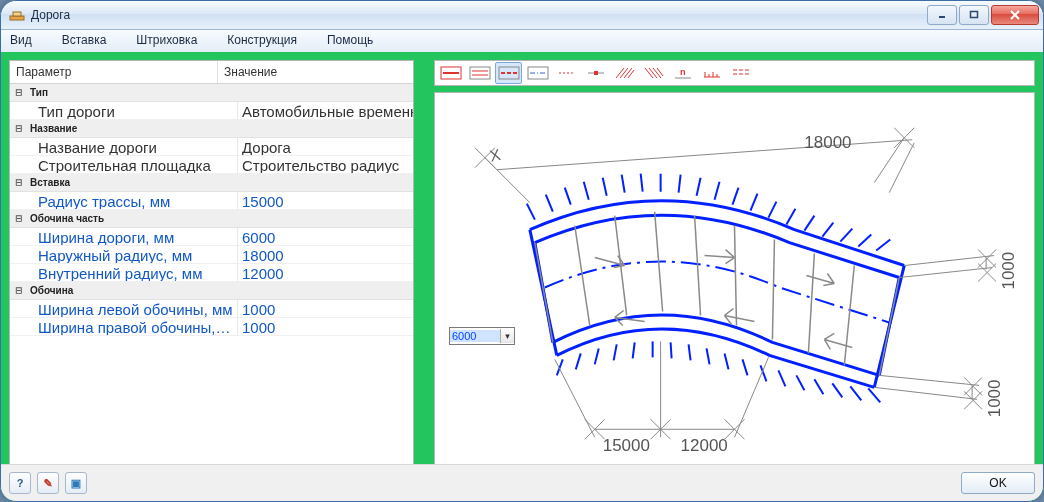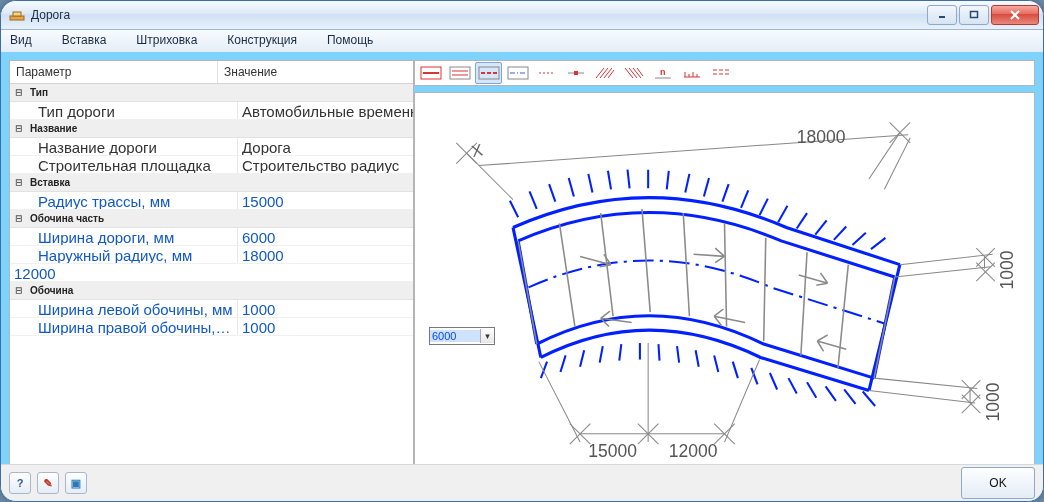--- a/index.html
+++ b/index.html
@@ -5,21 +5,21 @@
   html,body{margin:0;padding:0;height:100%;font-family:"Segoe UI",Tahoma,sans-serif;font-size:12px;color:#000;background:#6b8aa8;}
   .window{position:relative;width:1044px;height:502px;background:#fff;border:1px solid #3b6ea5;box-sizing:border-box;border-radius:16px;overflow:hidden;box-shadow:0 0 6px rgba(0,0,0,.3);}
   .titlebar{height:28px;background:linear-gradient(#f7fbff,#dde9f7 45%,#cfe0f3 46%,#e8f1fb);display:flex;align-items:center;padding:0 4px 0 8px;border-bottom:1px solid #9db6d4;}
   .titlebar .appicon{width:16px;height:16px;margin-right:6px;display:inline-flex;align-items:center;justify-content:center;}
   .titlebar .title{flex:1;color:#1a2a44;font-size:12px;}
   .winbtns{display:flex;gap:2px;}
   .winbtn{width:28px;height:18px;border:1px solid #8fa9c7;border-radius:3px;background:linear-gradient(#f2f7fd,#d6e4f3);display:flex;align-items:center;justify-content:center;font-size:10px;color:#2b4a6f;cursor:default;}
   .winbtn.close{width:46px;background:linear-gradient(#f7a9a0,#e56b5f 45%,#d94b3d 46%,#e9897e);border-color:#b63a2e;color:#fff;font-weight:bold;}
   .menubar{height:22px;background:linear-gradient(#f7fbff,#e4edf7);border-bottom:1px solid #c7d6e8;display:flex;align-items:stretch;padding:0 0;gap:12px;}
   .menuitem{padding:3px 9px;color:#1a2a44;cursor:default;}
-  .client{position:absolute;top:51px;left:0;right:0;bottom:0;background:#7dd3fc;padding:8px;box-sizing:border-box;display:flex;gap:0;}
+  .client{position:absolute;top:51px;left:0;right:0;bottom:0;background:#22c55e;padding:8px;box-sizing:border-box;display:flex;gap:20px;}
   .propgrid{width:405px;background:#fff;border:1px solid #b5b5b5;box-sizing:border-box;display:flex;flex-direction:column;overflow:hidden;}
   .pghdr{display:flex;height:22px;border-bottom:1px solid #d4d4d4;background:#fff;}
   .pghdr div{padding:4px 6px;color:#333;font-size:12px;}
   .pghdr .c1{flex:0 0 195px;border-right:1px solid #e2e2e2;}
   .pghdr .c2{flex:1;}
   .pgbody{flex:1;overflow:auto;}
   .catrow{display:flex;align-items:center;height:17px;background:#efefef;border-bottom:1px solid #e2e2e2;font-weight:bold;color:#222;}
   .catrow .tw{width:18px;text-align:center;font-family:Consolas,monospace;font-size:11px;color:#555;}
   .catrow .lbl{flex:1;padding:1px 2px;font-size:10px;}
   .proprow{display:flex;height:17px;border-bottom:1px solid #f0f0f0;font-size:15px;}
@@ -31,21 +31,21 @@
   .toolbar{height:26px;border:1px solid #b5b5b5;background:#fff;display:flex;align-items:center;padding:2px;gap:2px;box-sizing:border-box;}
   .tbtn{width:25px;height:20px;border:1px solid transparent;display:flex;align-items:center;justify-content:center;border-radius:2px;}
   .tbtn.active{border-color:#7aa7e0;background:#d6e7fb;}
   .canvas{flex:1;border:1px solid #b5b5b5;background:#fff;position:relative;overflow:hidden;}
   .dimcombo{position:absolute;left:14px;top:234px;display:flex;align-items:center;background:#fff;border:1px solid #7a7a7a;height:16px;}
   .dimcombo input{width:46px;border:none;outline:none;font-size:11px;padding:0 2px;color:#004aff;background:#cfe3ff;}
   .dimcombo .dd{width:13px;height:14px;border-left:1px solid #aaa;display:flex;align-items:center;justify-content:center;font-size:9px;color:#333;background:linear-gradient(#fdfdfd,#e6e6e6);}
   .bottombar{position:absolute;left:0;right:0;bottom:0;height:36px;background:#f0f0f0;border-top:1px solid #d8d8d8;display:flex;align-items:center;padding:0 8px;}
   .helpbtns{display:flex;gap:6px;}
   .smallbtn{width:20px;height:20px;border:1px solid #a8b8cc;border-radius:3px;background:linear-gradient(#fefefe,#e6edf6);display:flex;align-items:center;justify-content:center;font-size:11px;color:#2b5a8f;font-weight:bold;}
-  .okbtn{margin-left:auto;width:74px;height:32px;border:1px solid #8fa9c7;border-radius:3px;background:linear-gradient(#fdfefe,#e3ecf6);font-size:12px;color:#111;cursor:default;}
+  .okbtn{margin-left:auto;width:74px;height:22px;border:1px solid #8fa9c7;border-radius:3px;background:linear-gradient(#fdfefe,#e3ecf6);font-size:12px;color:#111;cursor:default;}
   svg text{font-family:Arial,sans-serif;}
 </style>
 </head>
 <body>
 
 <div class="window">
 
   <div class="titlebar">
     <span class="appicon">
       <svg width="16" height="16" viewBox="0 0 16 16">
@@ -127,20 +127,21 @@
           </div>
         <div class="proprow link">
             <div class="c1">Ширина дороги, мм</div>
             <div class="c2">6000</div>
           </div>
         <div class="proprow link">
             <div class="c1">Наружный радиус, мм</div>
             <div class="c2">18000</div>
           </div>
         <div class="proprow link">
+            <div class="c1">Внутренний радиус, мм</div>
             <div class="c2">12000</div>
           </div>
 
         <div class="catrow">
             <span class="tw">⊟</span>
             <span class="lbl">Обочина</span>
           </div>
         <div class="proprow link">
             <div class="c1">Ширина левой обочины, мм</div>
             <div class="c2">1000</div>

